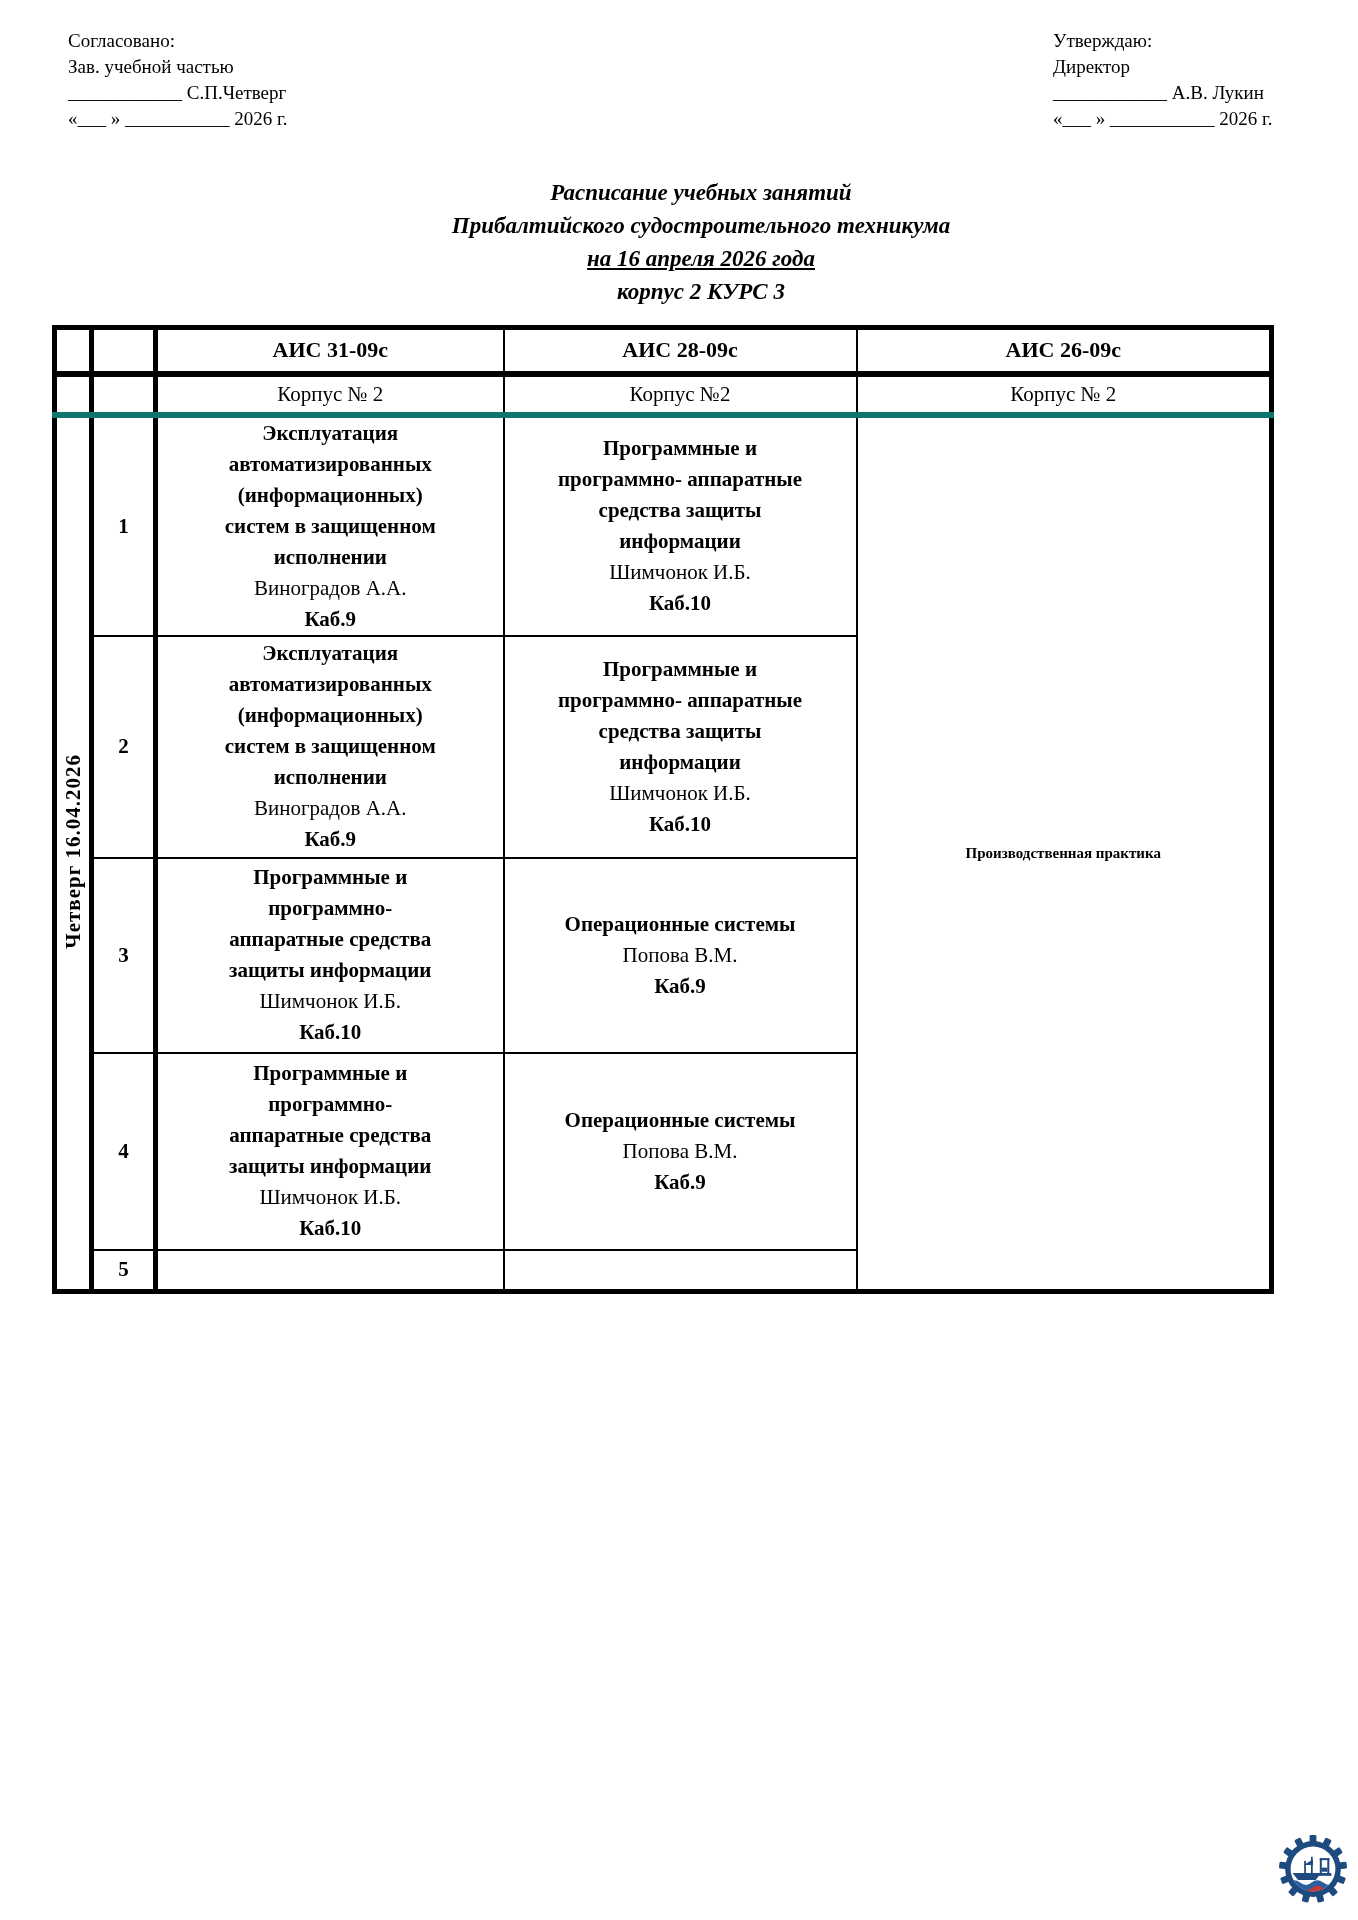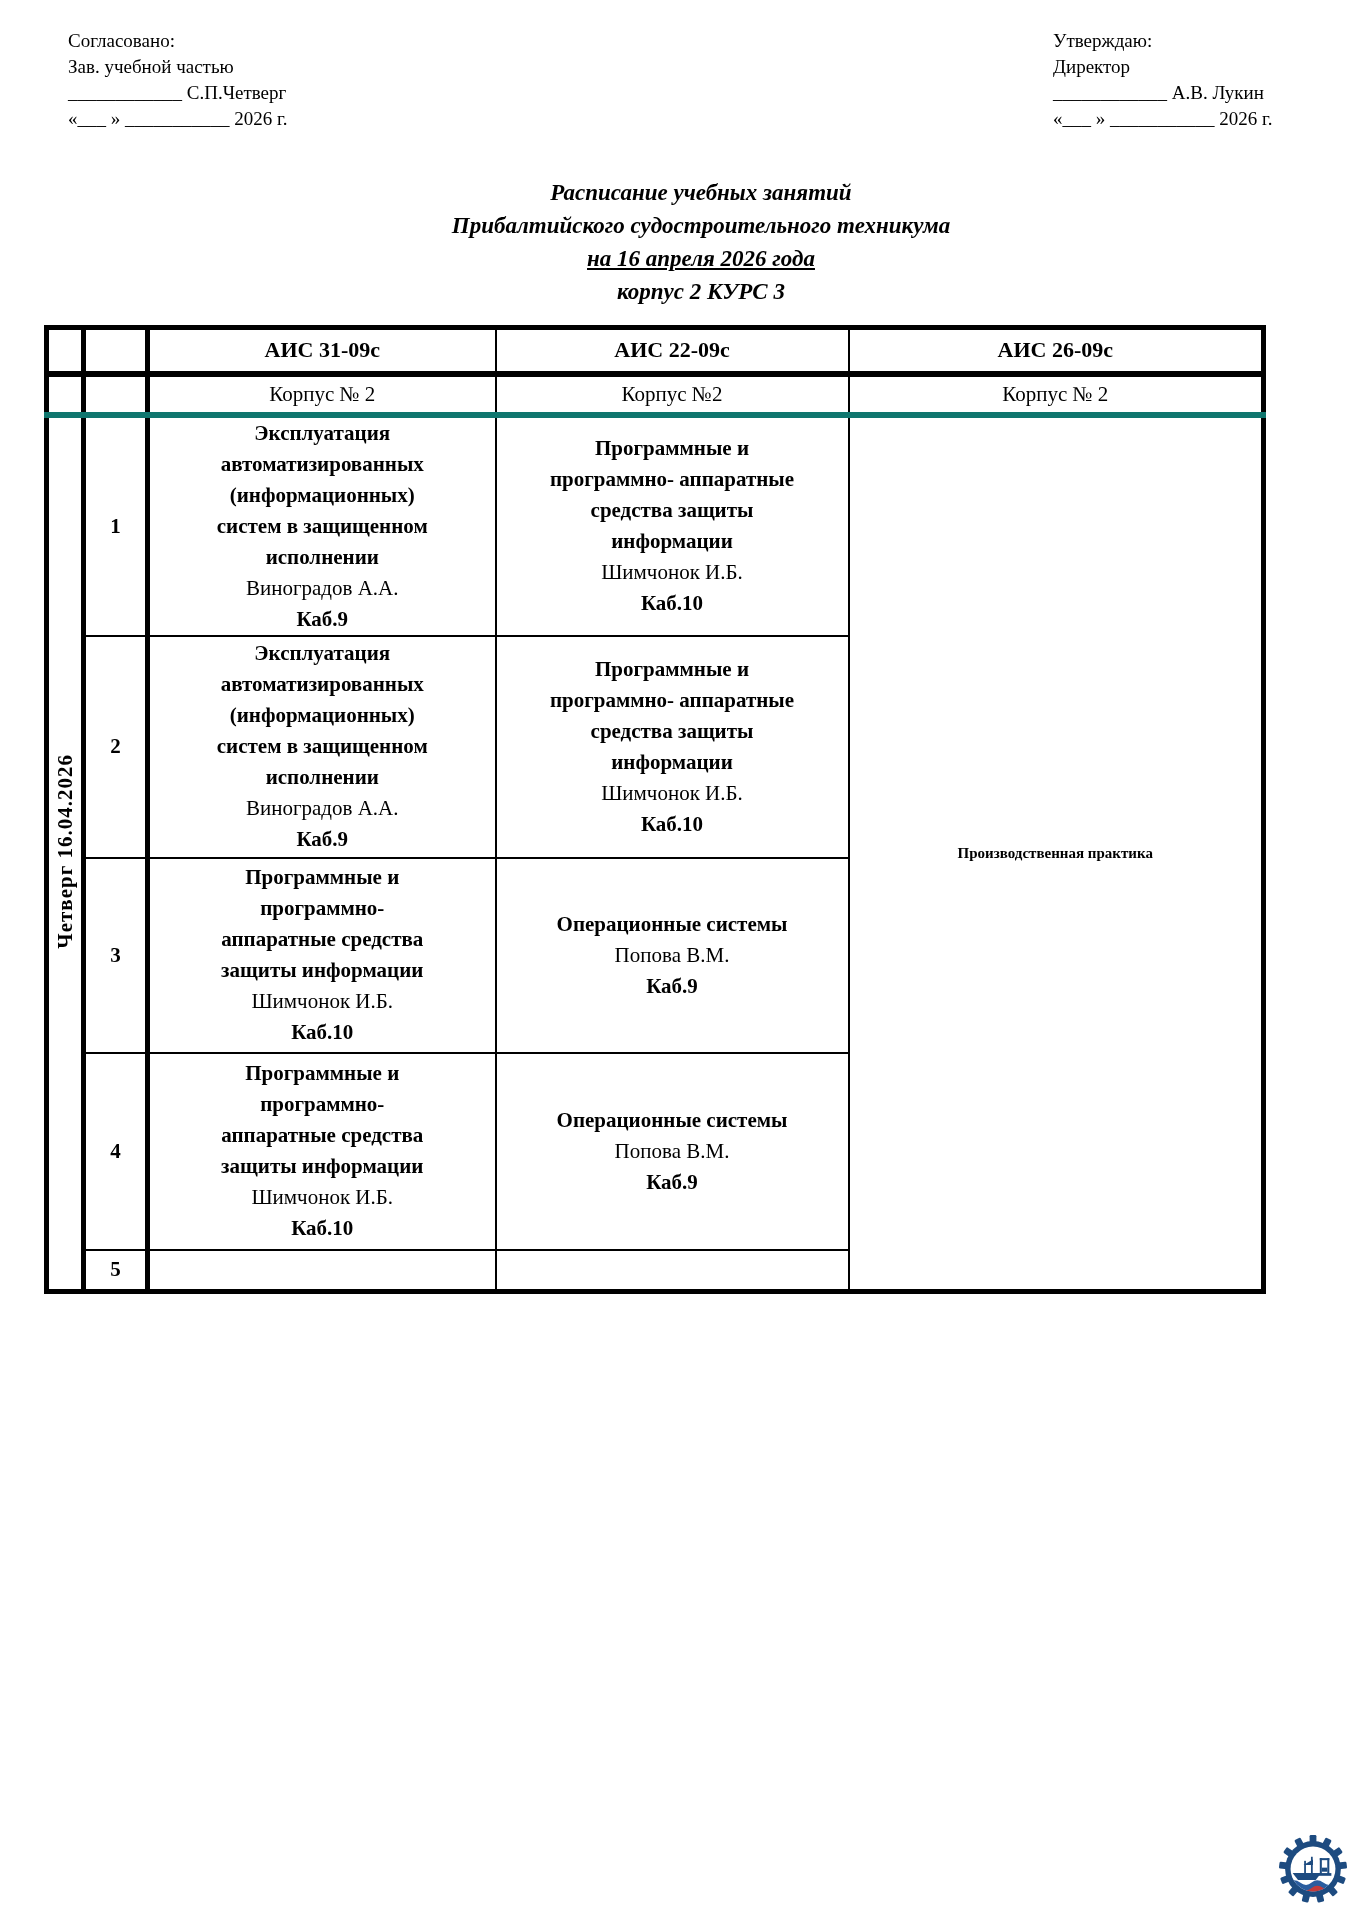--- a/index.html
+++ b/index.html
@@ -15,21 +15,21 @@
   .approval div{white-space:nowrap;}
   
   .title-block{
     position:absolute;top:176px;left:0;width:1358px;text-align:center;
     font-weight:bold;font-style:italic;font-size:23px;line-height:33px;
     transform:translateX(22px);
   }
   .title-block .u{text-decoration:underline;}
   
   table.sched{
-    position:absolute;left:44px;top:325px;width:1217px;
+    position:absolute;left:52px;top:325px;width:1217px;
     border-collapse:collapse;table-layout:fixed;background:#fff;padding-left:35px;
   }
   table.sched{border:5px solid #000;}
   table.sched th,table.sched td{border:2px solid #000;padding:0;vertical-align:middle;}
   col.c-day{width:37px;}
   col.c-num{width:64px;}
   col.c-g1{width:348px;}
   col.c-g2{width:353px;}
   col.c-g3{width:415px;}
   tr.h1{height:46px;}
@@ -89,21 +89,21 @@
         <col class="c-num">
         <col class="c-g1">
         <col class="c-g2">
         <col class="c-g3">
     </colgroup>
     <tbody>
       <tr class="h1">
         <th class="thickR"></th>
         <th class="thickR"></th>
         <th>АИС 31-09с</th>
-        <th>АИС 22-09с</th>
+        <th>АИС 28-09с</th>
         <th>АИС 26-09с</th>
       </tr>
       <tr class="h2">
         <td class="thickR"></td>
         <td class="thickR"></td>
         <td>Корпус № 2</td>
         <td>Корпус №2</td>
         <td>Корпус № 2</td>
       </tr>
 

